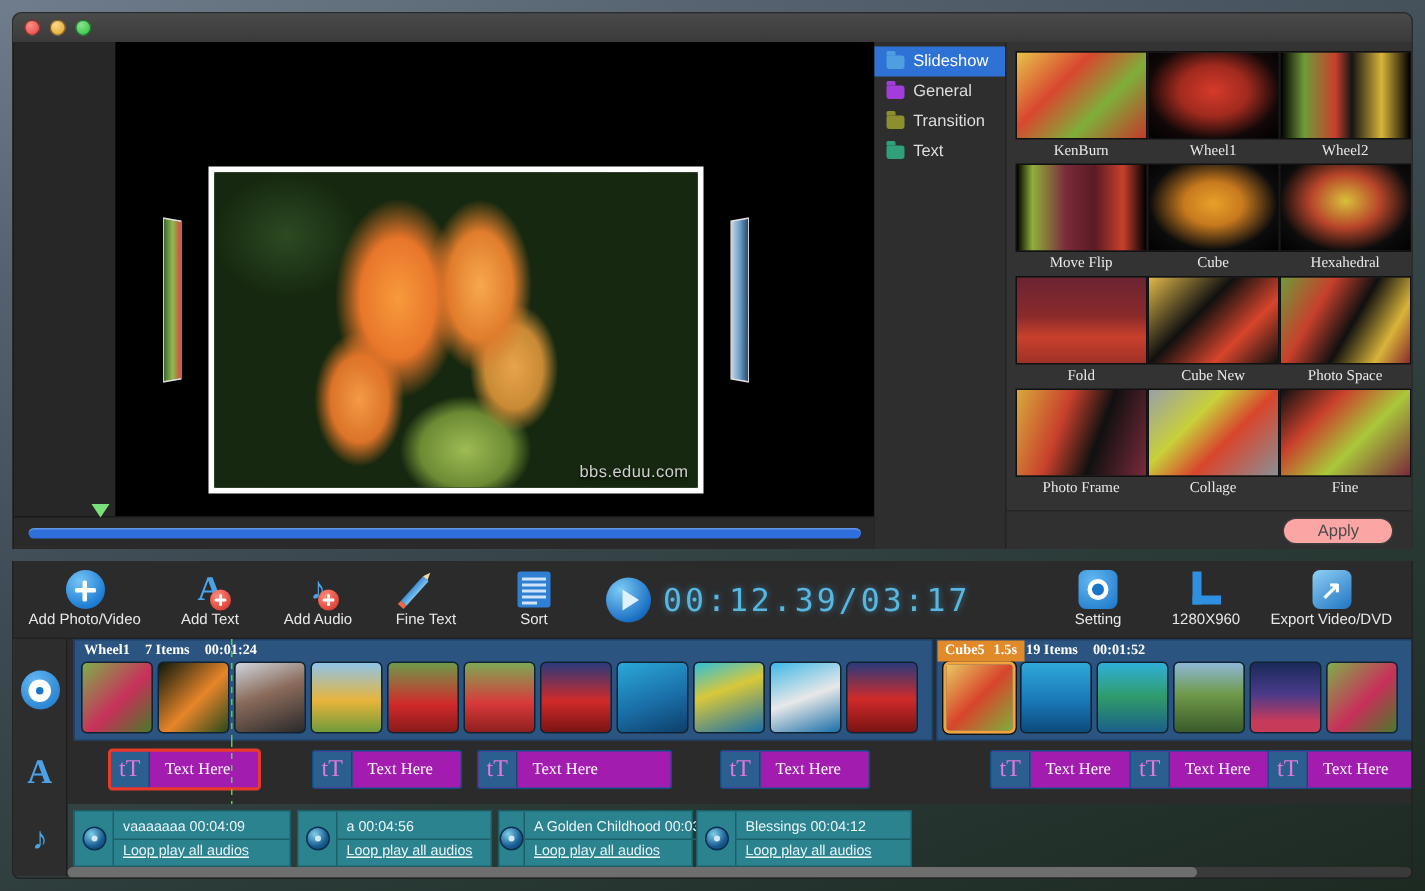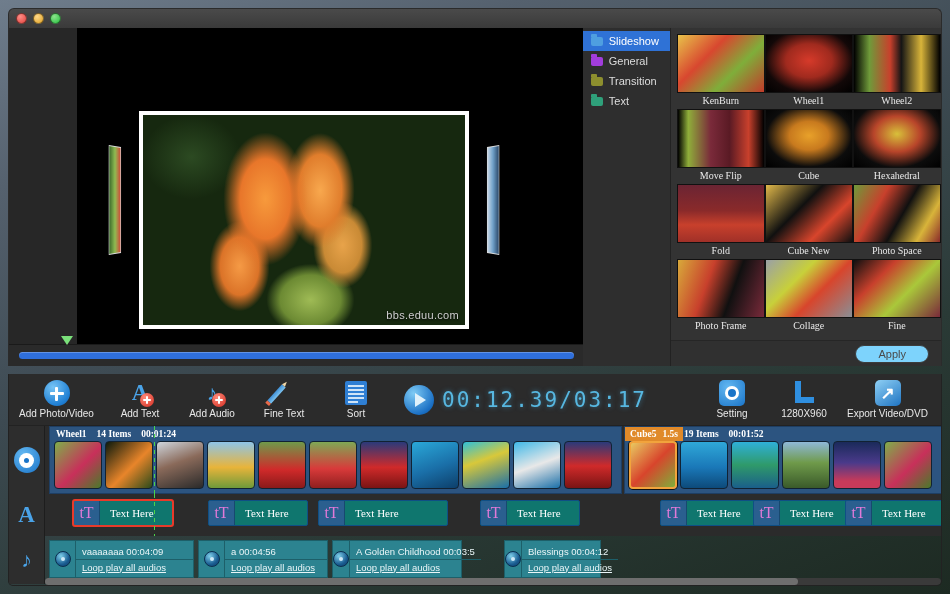--- a/index.html
+++ b/index.html
@@ -155,21 +155,21 @@
     text-align: center;
   }
   .apply-row {
     position: absolute; left: 0; right: 0; bottom: 0; height: 26px;
     border-top: 1px solid #262626; background: #303030;
     display: flex; align-items: center; justify-content: flex-end; padding-right: 12px;
   }
   .apply-btn {
     color: #4a4a4a; font-size: 11px;
     padding: 2px 22px; border-radius: 9px;
-    border: 1px solid #3c3c3c; background: #7dd3fc;
+    border: 1px solid #3c3c3c; background: #fca5a5;
   }
   
   .toolbar {
     position: absolute; left: 8px; top: 374px; width: 934px; height: 52px;
     background: #2b2b2b; border: 1px solid #222; border-top: none;
     display: flex; align-items: center;
   }
   .tb-group { display: flex; align-items: center; }
   .tb-item {
     width: 72px; display: flex; flex-direction: column; align-items: center;
@@ -307,21 +307,21 @@
   }
   .playline {
     position: absolute; top: 0; bottom: 0; width: 1px;
     background: repeating-linear-gradient(180deg, #4ad44a 0 4px, transparent 4px 8px);
     z-index: 5;
   }
   .text-track { height: 42px; }
   .text-track .track-body { background: #2b2b2b; }
   .text-item {
     position: absolute; top: 6px; height: 26px;
-    background: #0f766e; border: 1px solid #0f4f85; border-radius: 2px;
+    background: #a21caf; border: 1px solid #0f4f85; border-radius: 2px;
     display: flex; align-items: center; overflow: hidden;
   }
   .text-item.selected { outline: 2px solid #e83a2a; outline-offset: -1px; border-color: #e83a2a; }
   .tt-icon {
     width: 26px; height: 100%; background: #2a5f8f;
     border-right: 1px solid #17496f;
     display: flex; align-items: center; justify-content: center;
     color: #e07ad8; font-size: 16px; font-family: "Liberation Serif", serif;
   }
   .tt-label { color: #fff; font-size: 11px; padding: 0 10px;
@@ -561,21 +561,21 @@
     <div class="track video-track">
       <div class="track-head">
         <div class="reel">
             <i></i>
           </div>
       </div>
       <div class="track-body" id="video-body">
           <div class="group" style="left: 4px; width: 573px;">
             <div class="group-hdr">
               <span>Wheel1</span>
-              <span>14 Items</span>
+              <span>7 Items</span>
               <span>00:01:24</span>
             </div>
             <div class="clips">
               <div class="clip" style="background: linear-gradient(135deg, rgb(127, 174, 74) 0%, rgb(200, 48, 90) 55%, rgb(74, 122, 42) 100%);"></div>
               <div class="clip" style="background: linear-gradient(135deg, rgb(12, 26, 12) 0%, rgb(232, 133, 42) 55%, rgb(42, 74, 26) 100%);"></div>
               <div class="clip" style="background: linear-gradient(160deg, rgb(207, 214, 221) 0%, rgb(138, 106, 90) 45%, rgb(42, 42, 42) 100%);"></div>
               <div class="clip" style="background: linear-gradient(rgb(143, 196, 232) 0%, rgb(232, 180, 58) 55%, rgb(111, 154, 58) 100%);"></div>
               <div class="clip" style="background: linear-gradient(rgb(111, 154, 74) 0%, rgb(208, 42, 42) 60%, rgb(138, 26, 26) 100%);"></div>
               <div class="clip" style="background: linear-gradient(rgb(127, 168, 85) 0%, rgb(216, 58, 58) 58%, rgb(144, 31, 31) 100%);"></div>
               <div class="clip" style="background: linear-gradient(rgb(42, 58, 122) 0%, rgb(208, 42, 42) 55%, rgb(122, 20, 20) 100%);"></div>
@@ -670,21 +670,21 @@
           </div>
           <div class="audio-item" style="left: 287px; width: 130px;">
             <div class="au-icon">
               <div class="au-dot"></div>
             </div>
             <div class="au-text">
               <div class="au-title">A Golden Childhood  00:03:5</div>
               <div class="au-sub">Loop play all audios</div>
             </div>
           </div>
-          <div class="audio-item" style="left: 419px; width: 97px; margin-left: 40px;">
+          <div class="audio-item" style="left: 419px; width: 144px;">
             <div class="au-icon">
               <div class="au-dot"></div>
             </div>
             <div class="au-text">
               <div class="au-title">Blessings  00:04:12</div>
               <div class="au-sub">Loop play all audios</div>
             </div>
           </div>
         </div>
     </div>

